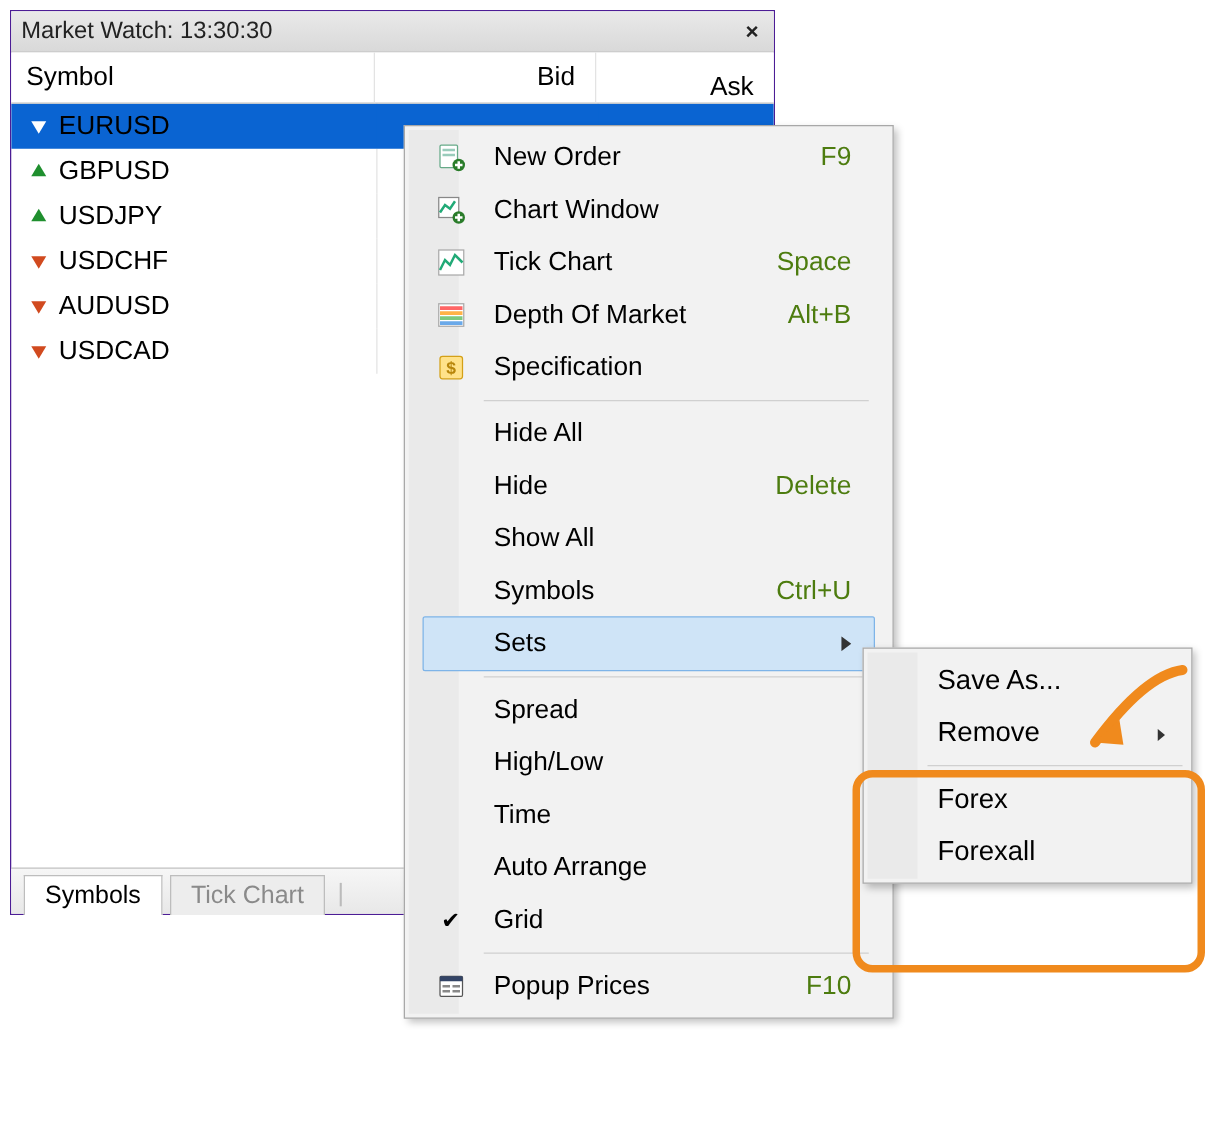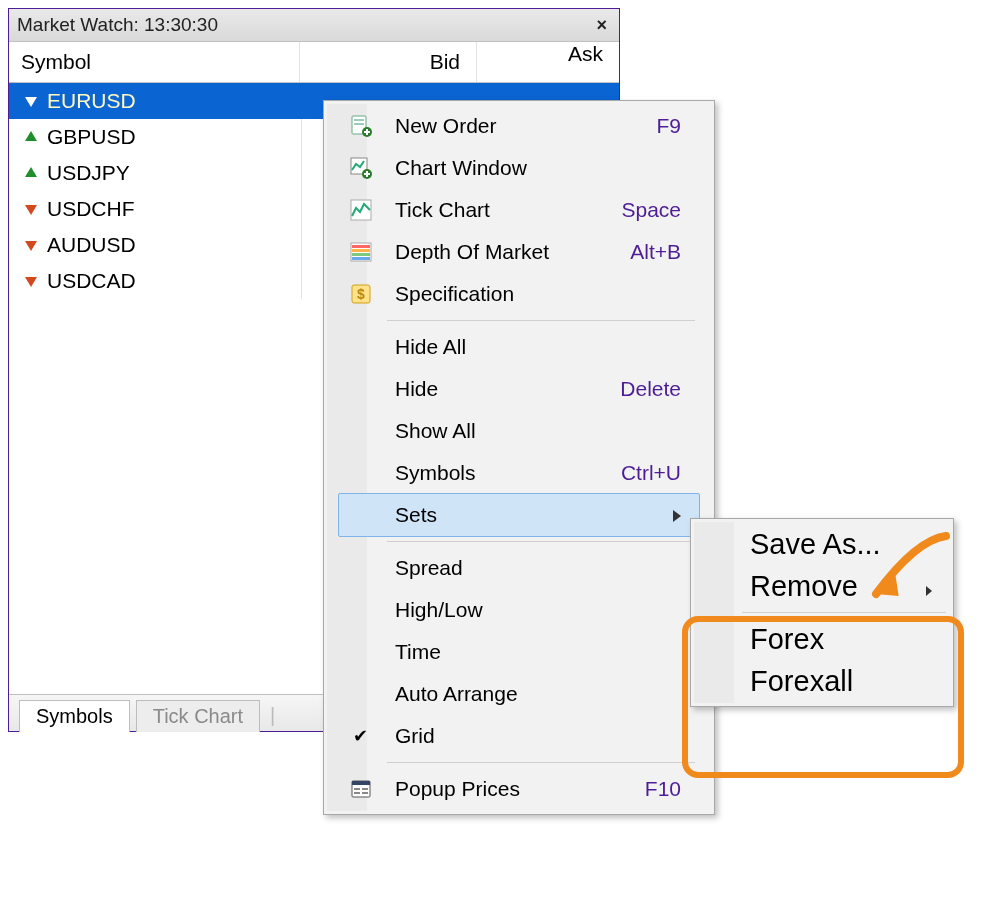--- a/index.html
+++ b/index.html
@@ -7,52 +7,52 @@
 
 
 .panel{position:absolute;left:8px;top:8px;width:610px;height:722px;border:1px solid #4c1d95;background:#fff;display:flex;flex-direction:column}
 .titlebar{height:32px;background:linear-gradient(#e9e9e9,#d9d9d9);border-bottom:1px solid #c0c0c0;display:flex;align-items:center;padding:0 8px;font-size:19px;color:#222}
 .titlebar .spacer{flex:1}
 .titlebar .close{font-family:Arial;font-weight:bold;font-size:18px;cursor:default;padding:0 4px}
 
 .cols{height:40px;display:flex;align-items:center;border-bottom:1px solid #c0c0c0;background:#fff;font-size:21px}
 .cols .c1{flex:0 0 278px;padding-left:12px;border-right:1px solid #e3e3e3;height:100%;display:flex;align-items:center}
 .cols .c2{flex:0 0 160px;padding-right:16px;border-right:1px solid #e3e3e3;height:100%;display:flex;align-items:center;justify-content:flex-end}
-.cols .c3{flex:1;padding-right:16px;text-align:right;height:100%;display:flex;align-items:flex-start;justify-content:flex-end}
+.cols .c3{flex:1;padding-right:16px;text-align:right;height:100%;display:flex;align-items:flex-end;justify-content:flex-end}
 
 .rows{flex:1;overflow:hidden}
 .row{height:36px;display:flex;align-items:center;font-size:21px}
 .row .c1{flex:0 0 278px;display:flex;align-items:center;gap:8px;padding-left:14px;border-right:1px solid #e3e3e3;height:100%}
 .row .c2{flex:0 0 160px;border-right:1px solid #e3e3e3;height:100%;display:flex;align-items:center;justify-content:flex-end;padding-right:16px}
 .row .c3{flex:1;height:100%;display:flex;align-items:center;justify-content:flex-end;padding-right:16px}
-.row.selected{background:#0a64d2;color:#fef9c3}
+.row.selected{background:#0a64d2;color:#000000}
 .row.selected .c1,.row.selected .c2{border-right:1px solid #0a64d2}
 
 .arrow-icon{width:16px;height:16px;display:inline-block}
 .arrow-icon svg{width:16px;height:16px;display:block}
 
 .tabs{height:36px;border-top:1px solid #c0c0c0;background:linear-gradient(#f6f6f6,#e8e8e8);display:flex;align-items:flex-end;padding-left:10px;font-size:20px}
 .tab{padding:4px 16px;border:1px solid #bdbdbd;border-bottom:none;margin-right:6px;border-radius:0 0 0 0;background:#f9f9f9;position:relative;top:1px}
 .tab.active{background:#fff;color:#000}
 .tab.inactive{background:#ededed;color:#8a8a8a}
 .tabsep{color:#bbb;padding:0 4px 4px 4px}
 
 
 .menu{position:absolute;background:#f2f2f2;border:1px solid #a8a8a8;box-shadow:3px 3px 6px rgba(0,0,0,.25);padding:4px 15px;font-size:21px}
 .menu .gutter{position:absolute;left:3px;top:3px;bottom:3px;width:40px;background:#eaeaea}
 .menu-item{position:relative;display:flex;align-items:center;height:42px;padding-left:56px;padding-right:18px}
-.menu-item .shortcut{margin-left:auto;color:#4c1d95;padding-left:30px}
+.menu-item .shortcut{margin-left:auto;color:#4d7c0f;padding-left:30px}
 .menu-item .sub-arrow{margin-left:auto;padding-left:30px}
 .menu-item.hover{background:#cfe4f7;border:1px solid #7eb4e8;border-radius:2px;margin:-1px}
 .menu-sep{height:1px;background:#d0d0d0;margin:5px 4px 5px 48px}
 .menu .ico{position:absolute;left:10px;top:50%;transform:translateY(-50%);width:24px;height:24px}
 .menu .ico svg{width:24px;height:24px;display:block}
 .check{position:absolute;left:14px;top:50%;transform:translateY(-50%);font-size:18px}
 
-.submenu{position:absolute;background:#f2f2f2;border:1px solid #a8a8a8;box-shadow:3px 3px 6px rgba(0,0,0,.25);padding:4px 3px;font-size:29px}
+.submenu{position:absolute;background:#f2f2f2;border:1px solid #a8a8a8;box-shadow:3px 3px 6px rgba(0,0,0,.25);padding:4px 3px;font-size:22px}
 .submenu .gutter{position:absolute;left:3px;top:3px;bottom:3px;width:40px;background:#eaeaea}
 
 
 .hl{position:absolute;border:6px solid #f08a1d;border-radius:16px;pointer-events:none}
 .arrow-annot{position:absolute;pointer-events:none}
 .arrow-annot svg{display:block}
 </style>
 </head>
 <body>
 

